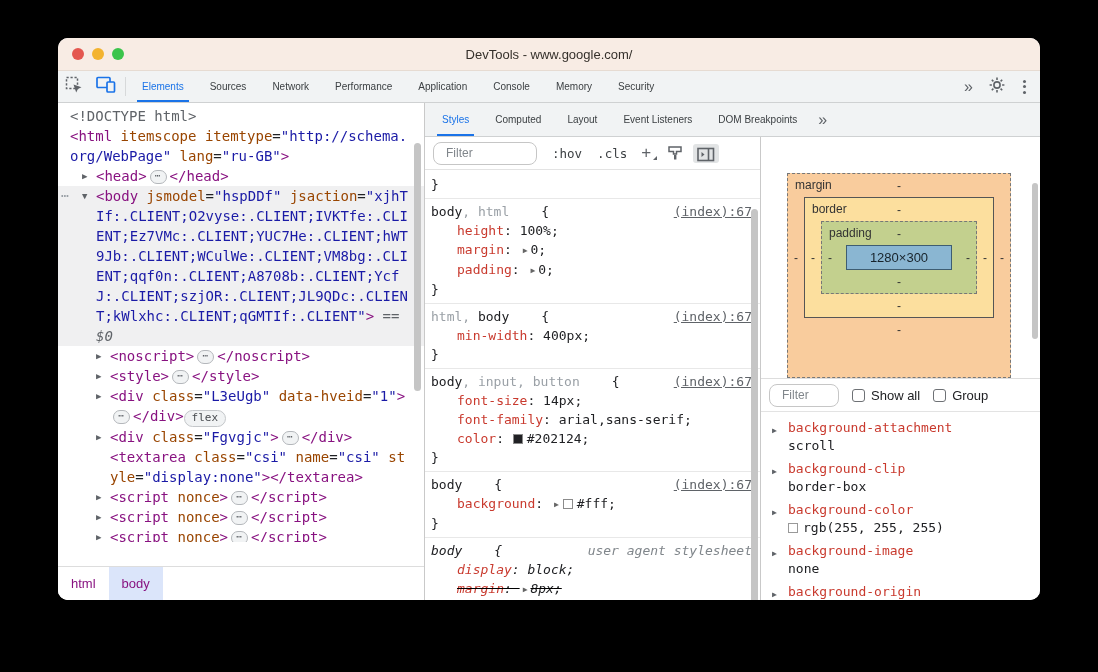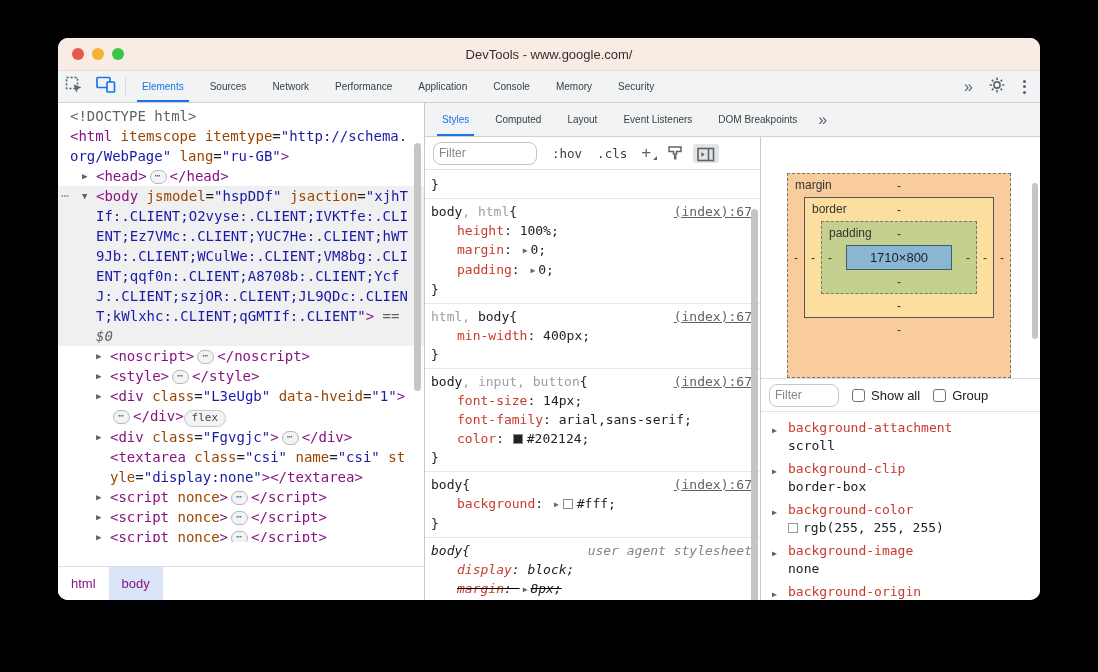--- a/index.html
+++ b/index.html
@@ -67,34 +67,34 @@
   .subtabs { height:34px; flex:none; background:#f1f3f4; border-bottom:1px solid #cfd1d2;
     display:flex; align-items:stretch; padding-left:4px; }
   .right-lower { flex:1; display:flex; min-height:0; }
 
   
   .styles-pane { width:336px; flex:none; border-right:1px solid #c9c9c9; display:flex;
     flex-direction:column; position:relative; background:#fff; }
   .styles-toolbar { height:33px; flex:none; border-bottom:1px solid #e3e3e3;
     display:flex; align-items:center; padding:0 8px; background:#fff; }
   .filter-input { width:104px; height:23px; border:1px solid #c6c6c6; border-radius:8px;
-    padding:0 5px; font-size:12px; color:#202124; background:#fff; outline:none; }
+    padding:0 12px; font-size:12px; color:#202124; background:#fff; outline:none; }
   .filter-input::placeholder { color:#80868b; }
   .code-btn { font-family:"DejaVu Sans Mono", monospace; font-size:12.5px; color:#3c4043; margin-left:15px; }
   .plus-btn { position:relative; font-size:17px; color:#5f6368; margin-left:14px; line-height:14px; }
   .plus-btn::after { content:""; position:absolute; right:-6px; bottom:0;
     border-right:4px solid #5f6368; border-top:4px solid transparent; }
   .sbrush { margin-left:16px; display:flex; }
   .stoggle { margin-left:10px; background:#e2e4e5; border-radius:3px; padding:3px 4px 1px; display:flex; }
 
   #rules { flex:1; overflow:hidden; font-family:"DejaVu Sans Mono", monospace;
     font-size:13px; line-height:19px; padding-top:2px; }
   .rule { border-bottom:1px solid #e8e8e8; padding:3px 8px 4px 6px; }
   .rule.ua { font-style:italic; }
-  .rule-head { display:flex; }
+  .rule-head { display:flex;gap:32px; }
   .sel-m { color:#202124; } .sel-nm { color:#9aa0a6; }
   .rule-brace { color:#202124; }
   .rule-link { margin-left:auto; color:#5f6368; text-decoration:underline; padding-left:8px; white-space:nowrap; }
   .rule-link.ua-link { text-decoration:none; color:#80868b; }
   .prop { padding-left:26px; }
   .prop-name { color:#c93a2e; }
   .prop-colon, .prop-val, .prop-semi { color:#202124; }
   .arrow { display:inline-block; color:#666; font-size:8px; margin:0 3px; vertical-align:1px; }
   .swatch { display:inline-block; width:10px; height:10px; border:1px solid #8b8b8b;
     margin:0 4px 0 1px; vertical-align:-1px; }
@@ -381,21 +381,21 @@
                     <div class="ring-mid">
                       <span class="dash">-</span>
                       <div class="ring rp" style="background: rgb(195, 208, 142);">
                         <div class="ring-top">
                           <span class="ring-label">padding</span>
                           <span class="dash">-</span>
                         </div>
                         <div class="ring-mid">
                           <span class="dash">-</span>
                           <div class="rc-wrap">
-                            <div class="rc" style="background: rgb(138, 182, 210);">1710×800</div>
+                            <div class="rc" style="background: rgb(138, 182, 210);">1280×300</div>
                           </div>
                           <span class="dash">-</span>
                         </div>
                         <div class="ring-bot">
                           <span class="dash">-</span>
                         </div>
                       </div>
                       <span class="dash">-</span>
                     </div>
                     <div class="ring-bot">

